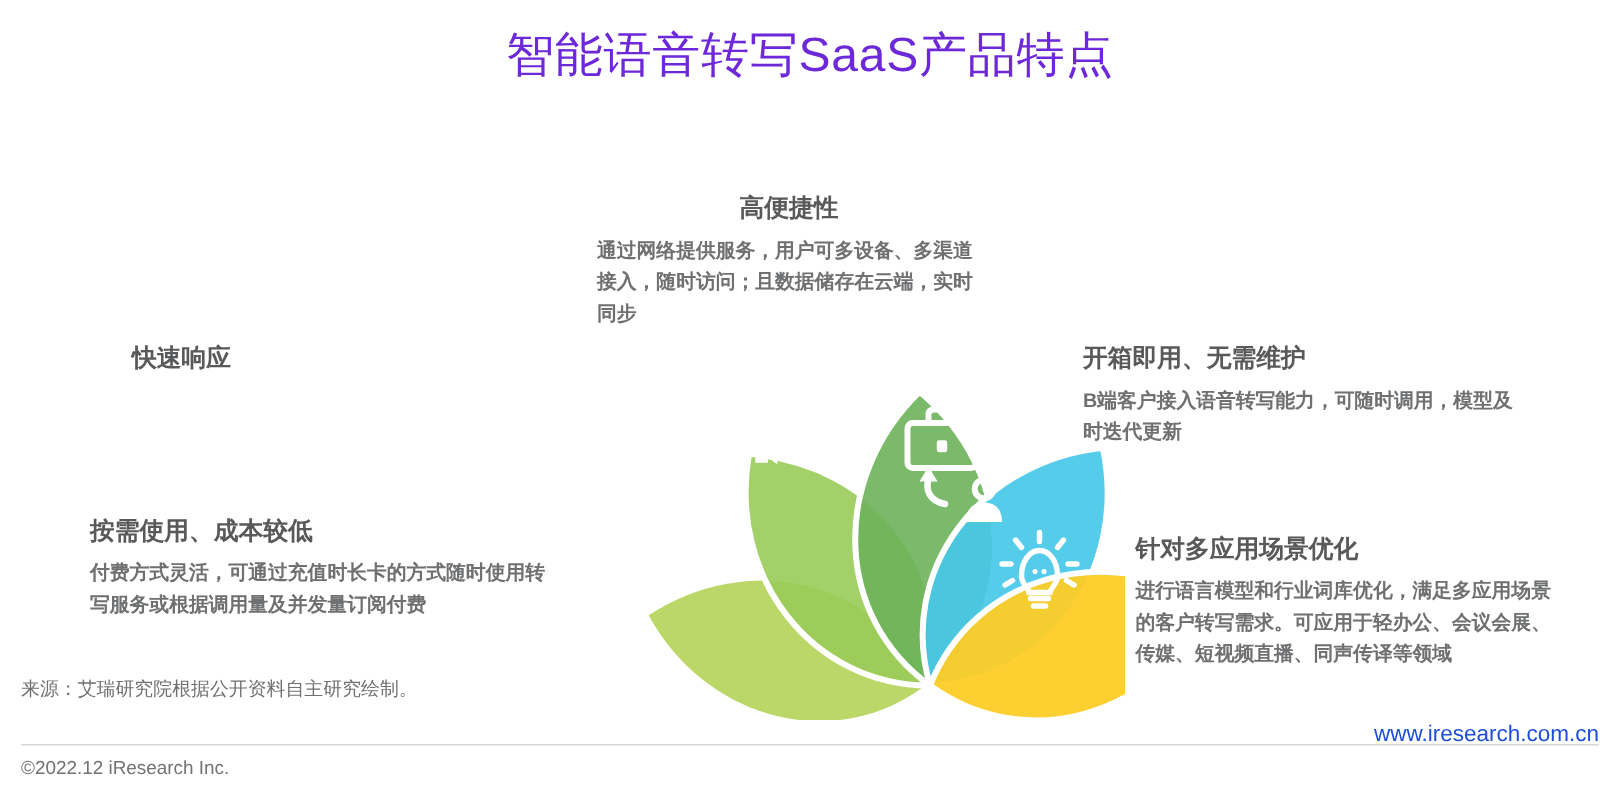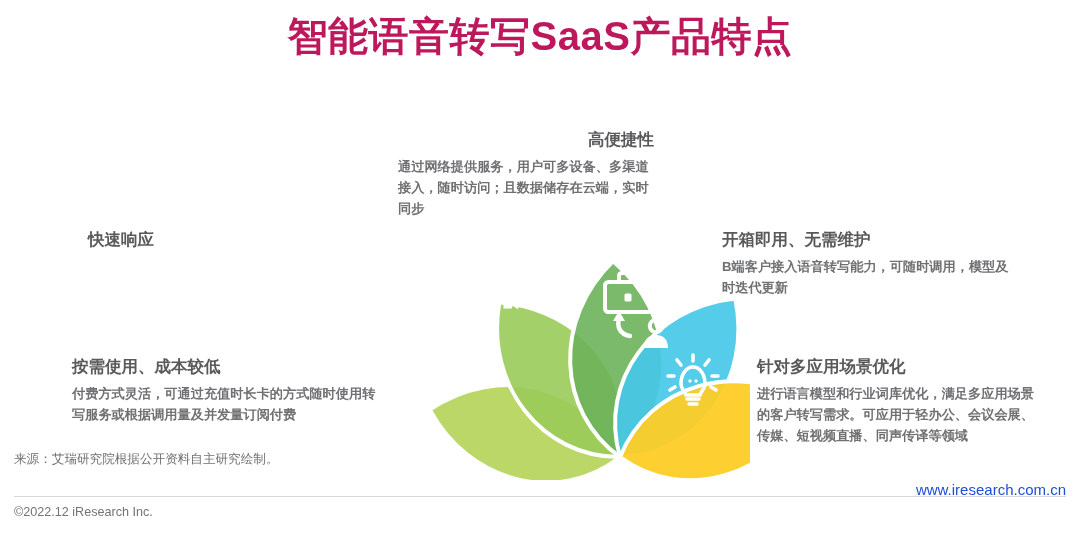--- a/index.html
+++ b/index.html
@@ -11,45 +11,45 @@
     color:#58595b;
     overflow:hidden;
     position:relative;
   }
   .page{position:relative;width:1080px;height:536px;}
 
   
   .title{
     position:absolute;left:0;top:14px;width:1080px;
     text-align:center;
-    font-size:40px;font-weight:bold;
+    font-size:32px;font-weight:normal;
     letter-spacing:0.5px;
-    color:#be185d;
+    color:#6d28d9;
     line-height:44px;
     white-space:nowrap;
   }
 
   
   .block{position:absolute;}
   .block .head{
     font-size:16.5px;font-weight:bold;color:#58595b;
     line-height:22px;margin-bottom:6px;
   }
   .block .body{
     font-size:13.2px;color:#6f7072;line-height:21px;
     font-weight:700;
   }
   .blk-right{text-align:left;}
   .blk-left{text-align:left;}
 
   
   #blk-convenience{left:398px;top:128px;width:256px;text-align:left;}
-  #blk-convenience .head{text-align:right;}
+  #blk-convenience .head{text-align:center;}
   #blk-fast{left:88px;top:228px;width:280px;}
-  #blk-cost{left:60px;top:355px;width:310px;margin-left:12px;}
+  #blk-cost{left:60px;top:343px;width:310px;}
   #blk-ready{left:722px;top:228px;width:290px;}
   #blk-scene{left:757px;top:355px;width:290px;}
 
   
   .flower{
     position:absolute;left:330px;top:195px;width:420px;height:285px;
   }
   .flower svg{display:block;width:420px;height:285px;}
 
   

